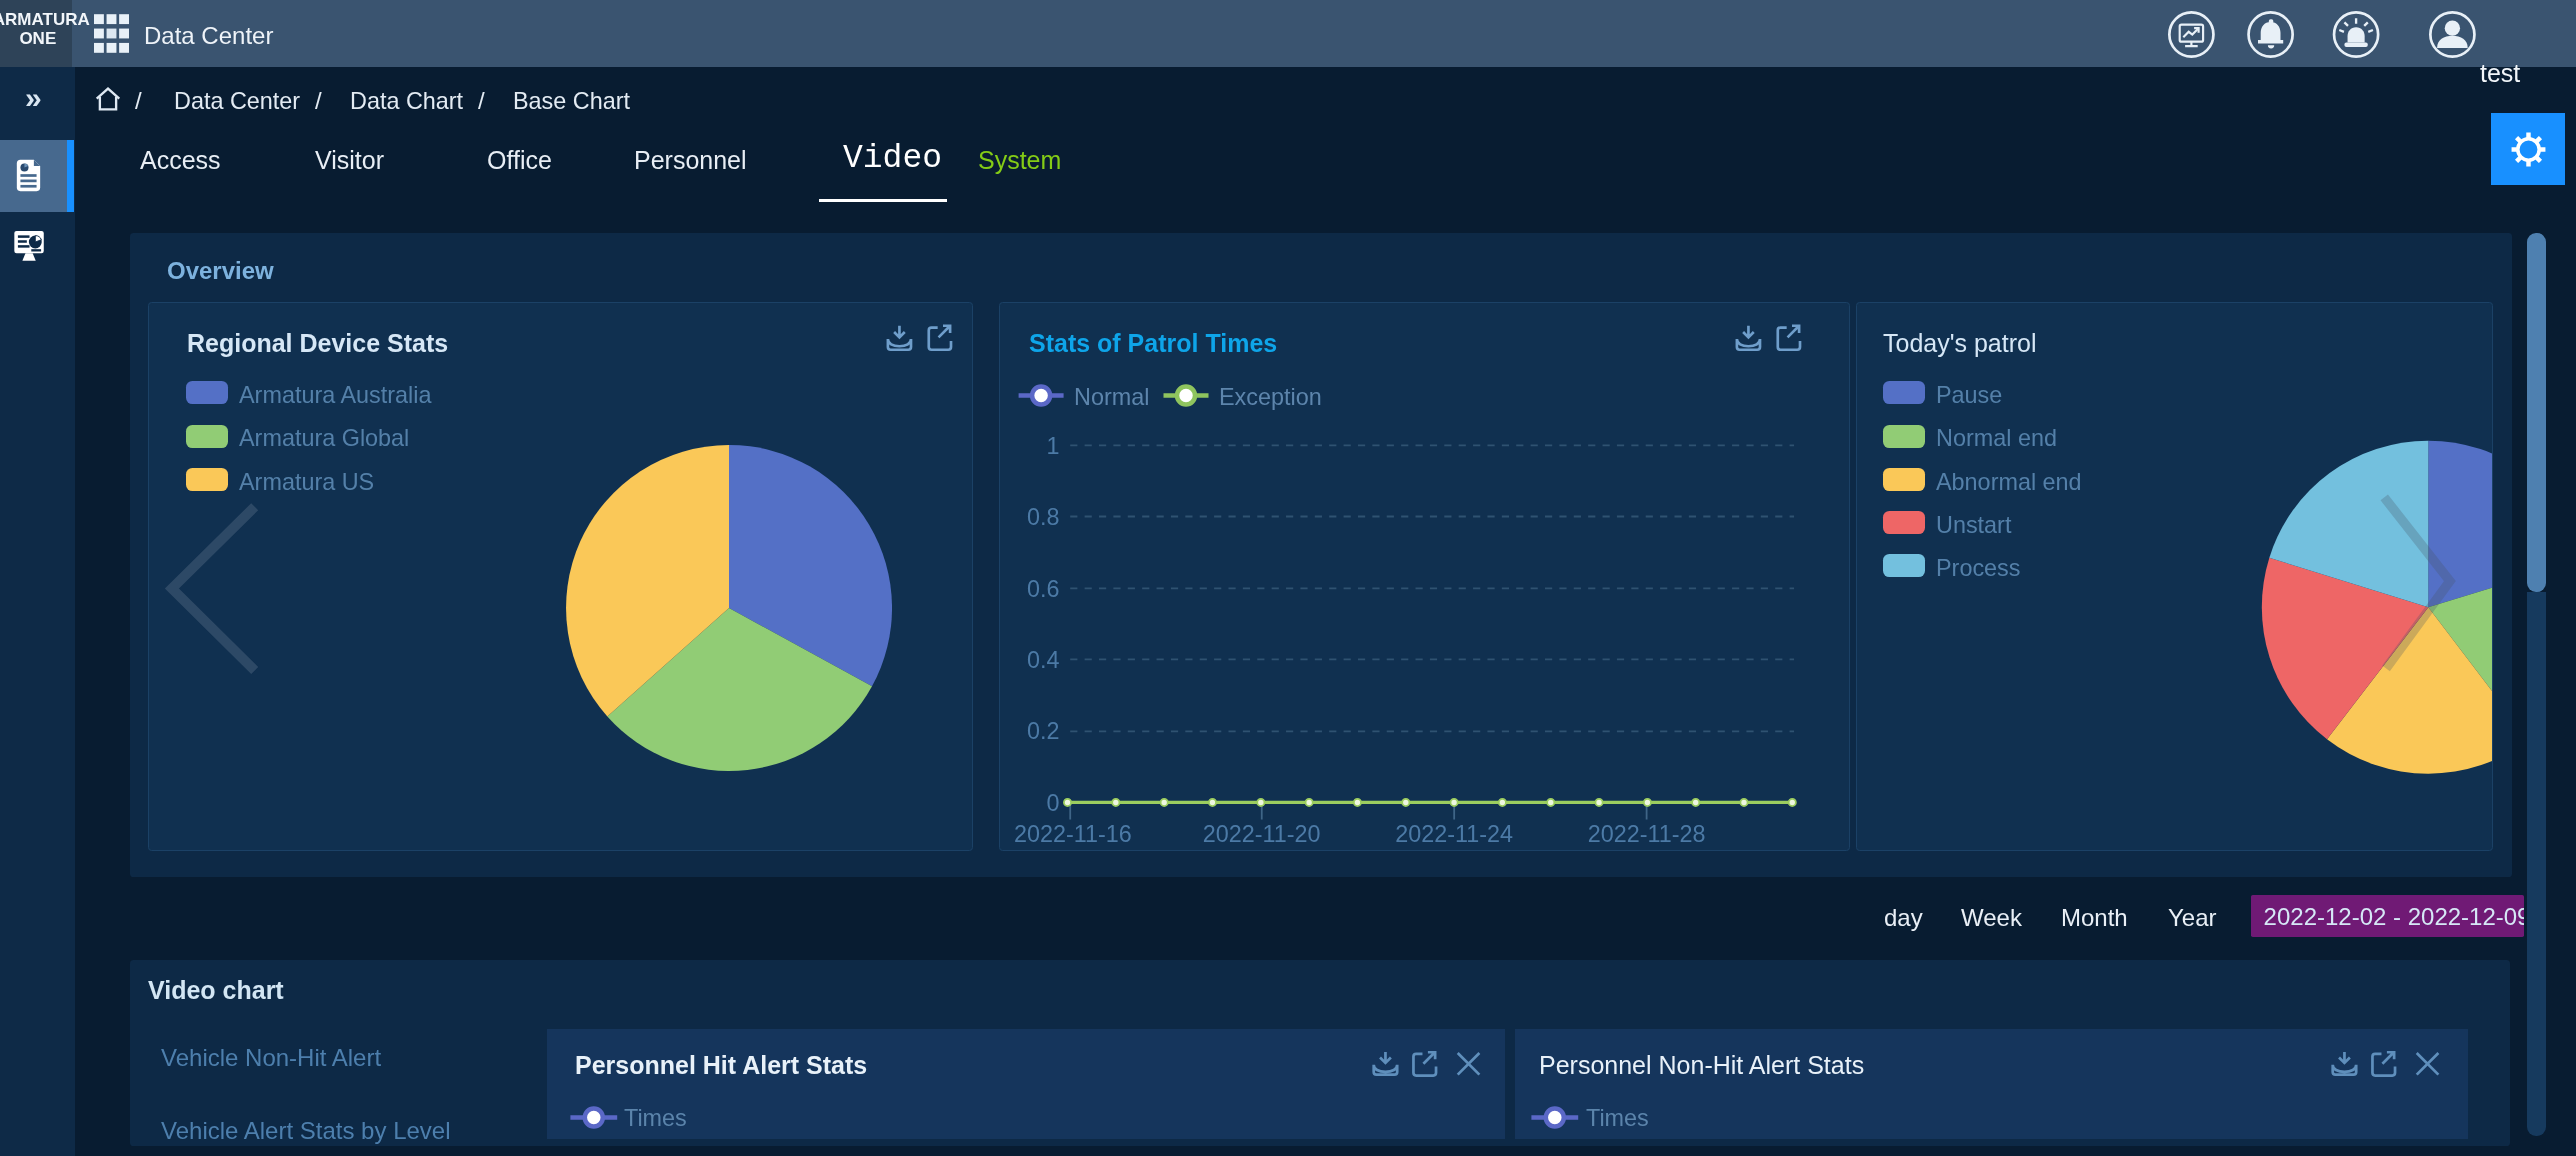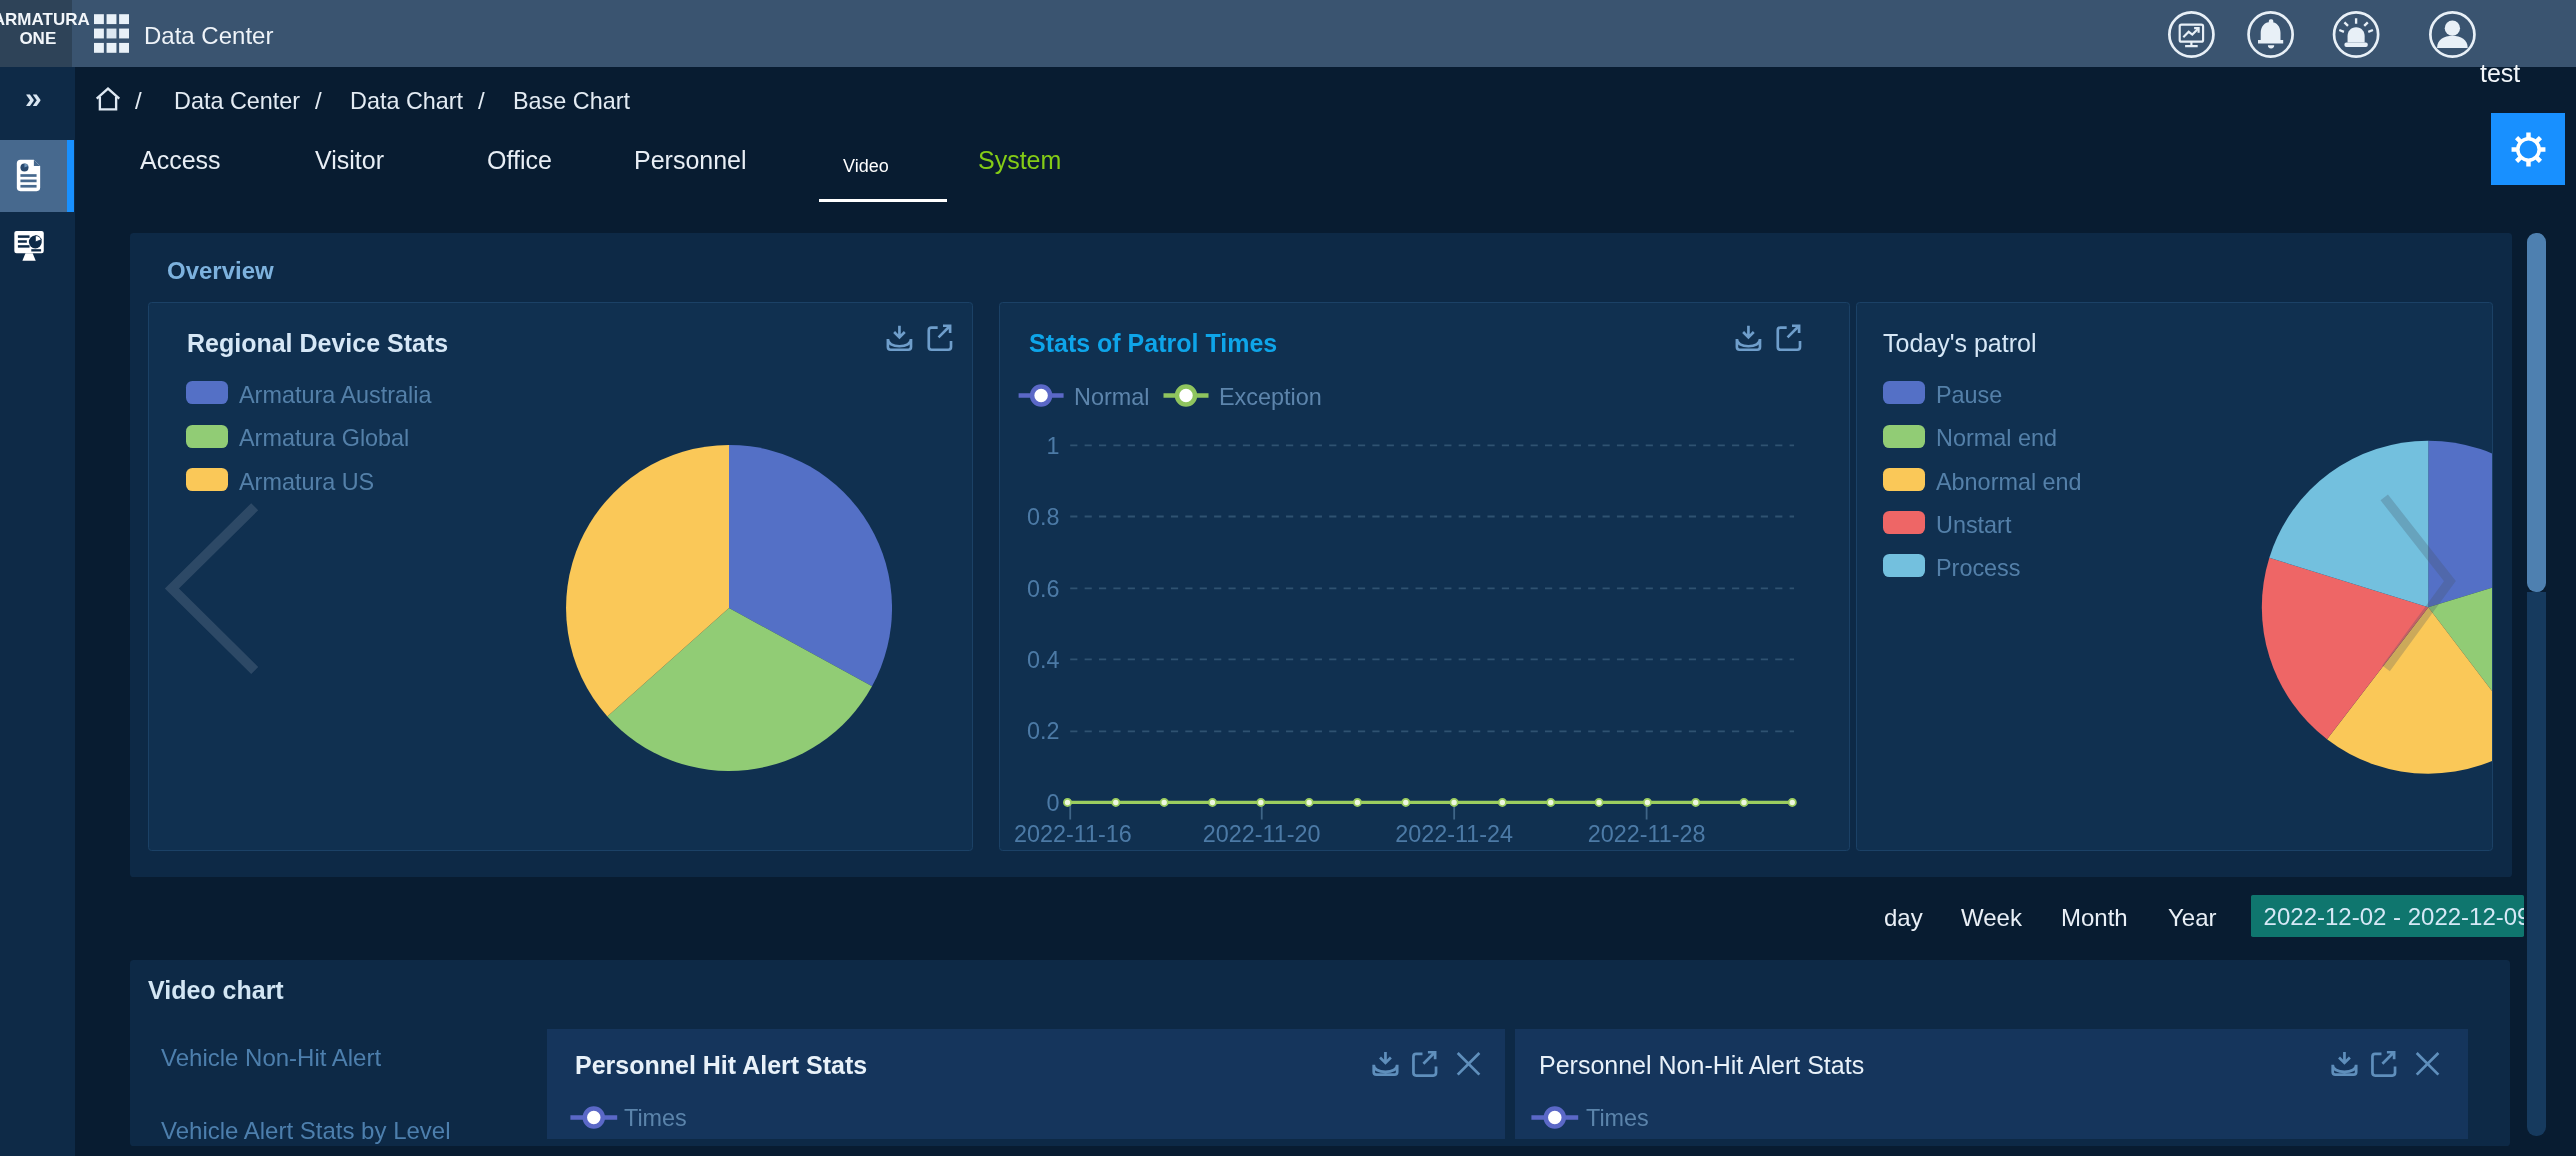--- a/index.html
+++ b/index.html
@@ -86,21 +86,21 @@
 <div class="abs" style="left:174px;top:88px;font-size:23.4px;color:#e3ebf3;">Data Center</div>
 <div class="abs" style="left:315px;top:87px;font-size:24px;color:#e3ebf3;">/</div>
 <div class="abs" style="left:350px;top:88px;font-size:23.4px;color:#e3ebf3;">Data Chart</div>
 <div class="abs" style="left:478px;top:87px;font-size:24px;color:#e3ebf3;">/</div>
 <div class="abs" style="left:513px;top:88px;font-size:23.4px;color:#e3ebf3;">Base Chart</div>
 
 <div class="abs" style="left:140px;top:146px;font-size:25px;color:#e8eef5;">Access</div>
 <div class="abs" style="left:315px;top:146px;font-size:25px;color:#e8eef5;">Visitor</div>
 <div class="abs" style="left:487px;top:146px;font-size:25px;color:#e8eef5;">Office</div>
 <div class="abs" style="left:634px;top:146px;font-size:25px;color:#e8eef5;text-align:right;">Personnel</div>
-<div class="abs" style="left:843px;top:156px;font-size:18px;color:#ffffff;">Video</div>
+<div class="abs" style="left:843px;top:140px;font-size:33px;color:#ffffff;font-family:Liberation Mono, monospace;">Video</div>
 <div class="abs" style="left:978px;top:146px;font-size:25px;color:#84cc16;">System</div>
 <div class="abs" style="left:819px;top:199px;width:128px;height:2.7px;background:#ffffff;"></div>
 
 <div class="abs" style="left:2491px;top:113px;width:74px;height:72px;background:#1890ff;"></div>
 <svg class="abs" style="left:2508px;top:129px;" width="41" height="41" fill="none" viewBox="0 0 46 46">
   <g stroke="#ffffff" stroke-width="4">
     <circle cx="23" cy="23" r="12"></circle>
     <g stroke-width="5">
       <path d="M23 4 v6 M23 36 v6 M4 23 h6 M36 23 h6"></path>
       <path d="M9.6 9.6 l4.2 4.2 M32.2 32.2 l4.2 4.2 M9.6 36.4 l4.2 -4.2 M32.2 13.8 l4.2 -4.2"></path>
@@ -231,21 +231,21 @@
 <div class="abs" style="left:1936px;top:469px;font-size:23.4px;color:#5480a9;">Abnormal end</div>
 <div class="abs" style="left:1883px;top:511px;width:42px;height:23.4px;border-radius:6.3px;background:#ee6666;"></div>
 <div class="abs" style="left:1936px;top:512px;font-size:23.4px;color:#5480a9;">Unstart</div>
 <div class="abs" style="left:1883px;top:554px;width:42px;height:23.4px;border-radius:6.3px;background:#73c0de;"></div>
 <div class="abs" style="left:1936px;top:555px;font-size:23.4px;color:#5480a9;">Process</div>
 
 <div class="abs" style="left:1884px;top:904px;font-size:24px;color:#e9eff6;">day</div>
 <div class="abs" style="left:1961px;top:904px;font-size:24px;color:#e9eff6;">Week</div>
 <div class="abs" style="left:2061px;top:904px;font-size:24px;color:#e9eff6;text-align:center;">Month</div>
 <div class="abs" style="left:2168px;top:904px;font-size:24px;color:#e9eff6;">Year</div>
-<div class="abs" style="left:2251px;top:895px;width:273px;height:42px;background:#0f766e;border-radius:1.8px;overflow:hidden;">
+<div class="abs" style="left:2251px;top:895px;width:273px;height:42px;background:#701a75;border-radius:1.8px;overflow:hidden;">
   <div class="abs" style="left:12.6px;top:8px;font-size:24px;color:#d6e8f6;white-space:nowrap;">2022-12-02 - 2022-12-09</div>
 </div>
 
 <div class="abs" style="left:130px;top:960px;width:2380px;height:186px;background:#0d2946;border-radius:3.6px;"></div>
 <div class="abs" style="left:148px;top:976px;font-size:25px;font-weight:bold;color:#d3e6f4;">Video chart</div>
 <div class="abs" style="left:161px;top:1044px;font-size:24px;color:#4d7fad;">Vehicle Non-Hit Alert</div>
 <div class="abs" style="left:161px;top:1117px;font-size:24px;color:#4d7fad;">Vehicle Alert Stats by Level</div>
 
 <div class="abs" style="left:547px;top:1029px;width:958px;height:110px;background:#15355c;"></div>
 <div class="abs" style="left:575px;top:1051px;font-size:25px;font-weight:bold;color:#e8f1f9;">Personnel Hit Alert Stats</div>

